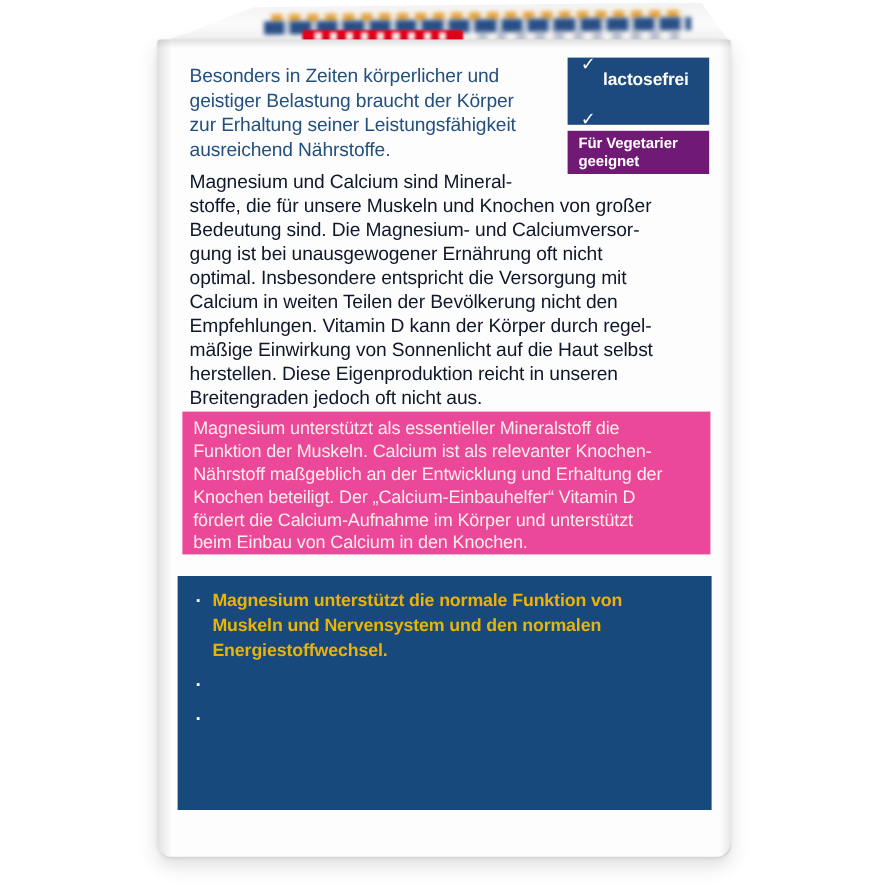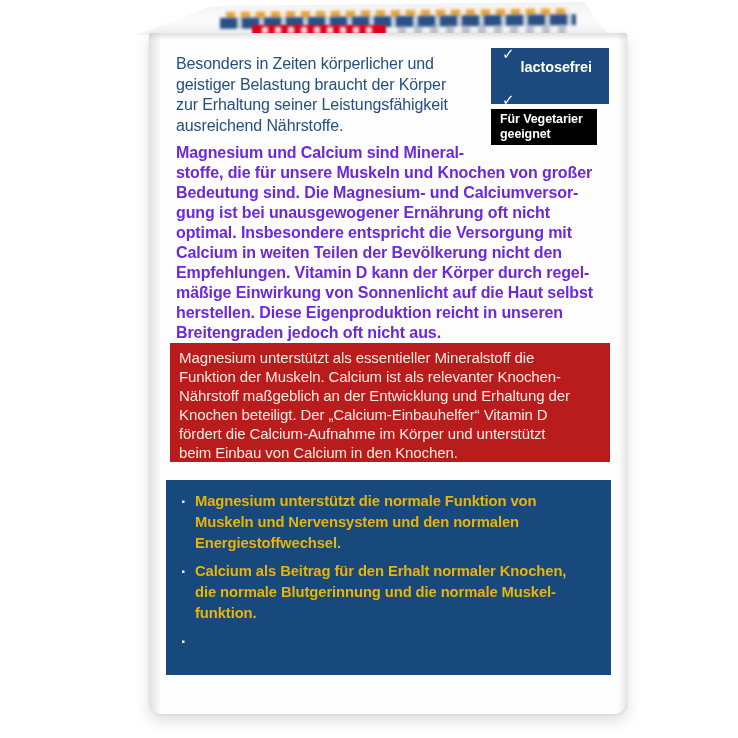--- a/index.html
+++ b/index.html
@@ -40,21 +40,21 @@
     filter: blur(0.8px);
   }
   .flap-right-marks {
     position: absolute; left: 262px; top: 23px; width: 170px; height: 9px;
     background: repeating-linear-gradient(90deg, rgba(110,125,150,0.4) 0 8px, transparent 8px 16px);
     filter: blur(1.6px);
   }
 
   
   .box {
-    position: absolute; left: 149px; top: 33px; width: 478px; height: 681px;
+    position: absolute; left: 131px; top: 33px; width: 478px; height: 681px;
     background: #fdfdfd;
     border-radius: 3px 3px 12px 12px;
     box-shadow: 0 7px 16px rgba(0,0,0,0.13), 0 1px 3px rgba(0,0,0,0.08);
   }
   .fold-shading {
     position: absolute; left: 0; top: 0; right: 0; height: 7px;
     background: linear-gradient(180deg, rgba(120,120,125,0.22), rgba(120,120,125,0));
     border-radius: 3px 3px 0 0;
   }
   .edge-left {
@@ -72,49 +72,49 @@
 
   
   .intro {
     position: absolute; left: 27px; top: 21px; width: 330px;
     margin: 0; color: #23507f;
     font-size: 16px; line-height: 20.5px; font-weight: 400;
     letter-spacing: -0.1px;
   }
   .bodytext {
     position: absolute; left: 27px; top: 110px; width: 442px;
-    margin: 0; color: #6d28d9;
-    font-size: 16px; line-height: 20px; font-weight: 700;
+    margin: 0; color: #0f172a;
+    font-size: 16px; line-height: 20px; font-weight: 400;
     letter-spacing: -0.1px;
   }
 
   
   .badge-navy {
     position: absolute; left: 342px; top: 15px; width: 118px; height: 56px;
     background: #1d4a7e; color: #ffffff;
     display: flex; flex-direction: column; justify-content: center; gap: 2px;
     padding-left: 0;
   }
   .badge-row { display: flex; align-items: center; gap: 6px; padding-left: 11px; }
   .badge-check { font-size: 15px; font-weight: 700; line-height: 1; }
   .badge-label { font-size: 14.5px; font-weight: 700; letter-spacing: -0.1px; margin-top: 28px; }
   .badge-green {
-    position: absolute; left: 342px; top: 76px; width: 106px; height: 36px;
-    background: #000000; color: #ffffff;
+    position: absolute; left: 342px; top: 76px; width: 118px; height: 36px;
+    background: #701a75; color: #ffffff;
     display: flex; align-items: center;
   }
   .badge-green .pre {
     padding-left: 9px; font-size: 12.5px; font-weight: 700; line-height: 15px;
     letter-spacing: -0.1px;
   }
 
   
   .highlight {
     position: absolute; left: 21px; top: 310px; width: 440px; height: 119px;
-    background: #b91c1c;
+    background: #ec4899;
     box-sizing: border-box; padding: 5px 0 0 9px;
   }
   .highlight p {
     margin: 0; color: rgba(255,250,240,0.93);
     font-size: 15px; line-height: 19px; font-weight: 400;
     letter-spacing: -0.1px;
   }
 
   
   .benefits {
@@ -194,23 +194,20 @@
 
     <div class="benefits">
       <div class="benefit">
         <span class="benefit-marker">·</span>
         <span class="benefit-text pre">Magnesium unterstützt die normale Funktion von
 Muskeln und Nervensystem und den normalen
 Energiestoffwechsel.</span>
       </div>
       <div class="benefit">
         <span class="benefit-marker">·</span>
-        <span class="benefit-text pre">Calcium als Beitrag für den Erhalt normaler Knochen,
-die normale Blutgerinnung und die normale Muskel-
-funktion.</span>
       </div>
       <div class="benefit">
         <span class="benefit-marker">·</span>
       </div>
     </div>
   </div>
 
 </div>
 
 </body></html>

